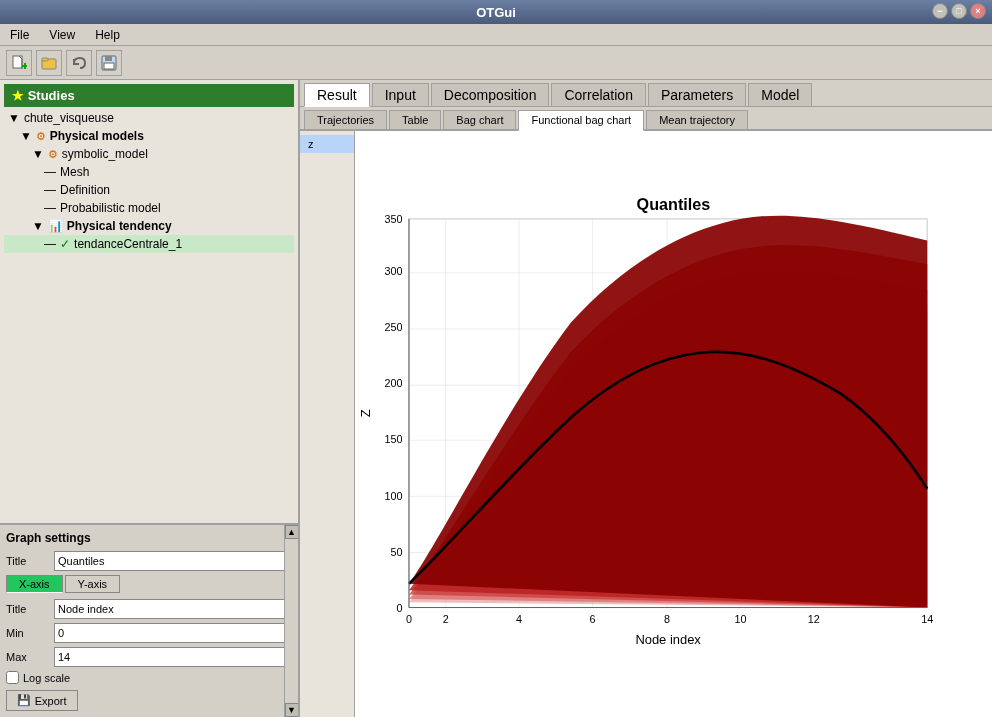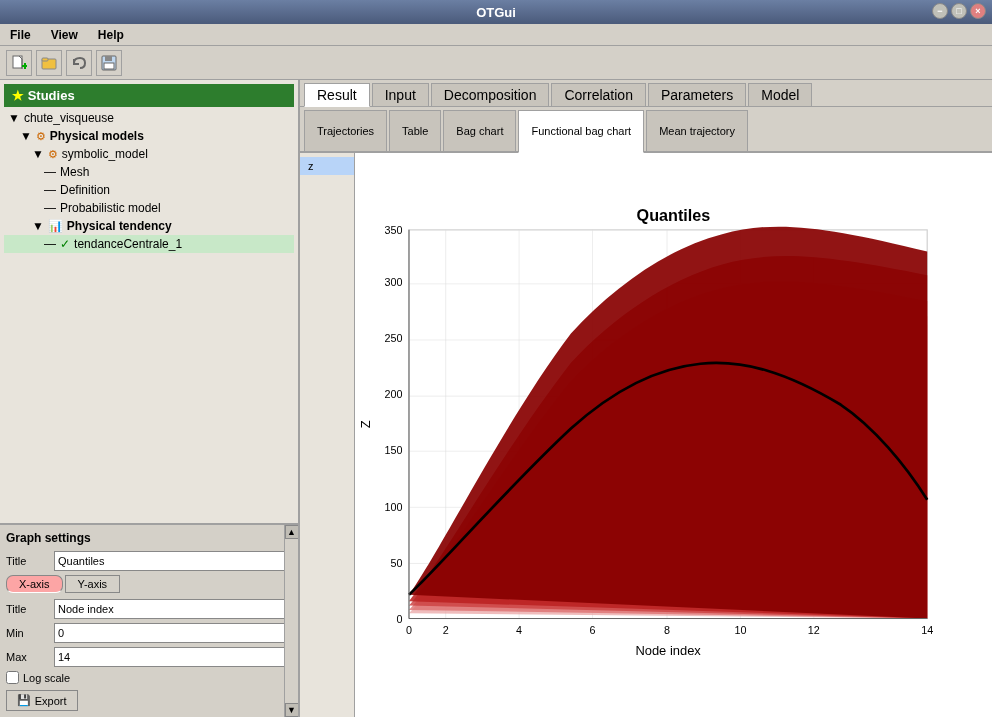--- a/index.html
+++ b/index.html
@@ -44,21 +44,20 @@
       padding: 2px 4px;
       gap: 8px;
       border-bottom: 1px solid #a0a0a0;
       height: 22px;
       align-items: center;
     }
     .menu-item {
       padding: 1px 6px;
       cursor: pointer;
       font-size: 12px;
-      font-weight: bold;
     }
 
     
     #toolbar {
       background: #d4d0c8;
       display: flex;
       padding: 3px 6px;
       gap: 4px;
       border-bottom: 1px solid #a0a0a0;
       height: 34px;
@@ -153,23 +152,22 @@
       margin-bottom: 6px;
     }
     .gs-tab {
       padding: 2px 12px;
       border: 1px solid #888;
       background: #d4d0c8;
       cursor: pointer;
       font-size: 11px;
     }
     .gs-tab.active {
-      background: #fca5a5;
+      background: #22c55e;
       border-bottom: 1px solid white;
-      border-radius: 7px;
     }
     .gs-checkbox { display: flex; align-items: center; gap: 4px; font-size: 11px; margin-top: 4px; }
     .export-btn {
       display: flex;
       align-items: center;
       justify-content: center;
       gap: 4px;
       background: #d4d0c8;
       border: 1px solid #888;
       padding: 3px 10px;
@@ -236,21 +234,21 @@
 
     
     .content-tabs {
       display: flex;
       background: #d4d0c8;
       border-bottom: 2px solid #a0a0a0;
       padding: 3px 4px 0;
       gap: 2px;
     }
     .content-tab {
-      padding: 14px 12px;
+      padding: 3px 12px;
       border: 1px solid #a0a0a0;
       border-bottom: none;
       background: #c8c4bc;
       cursor: pointer;
       font-size: 11px;
     }
     .content-tab.active {
       background: white;
       border-bottom: 1px solid white;
       margin-bottom: -2px;

